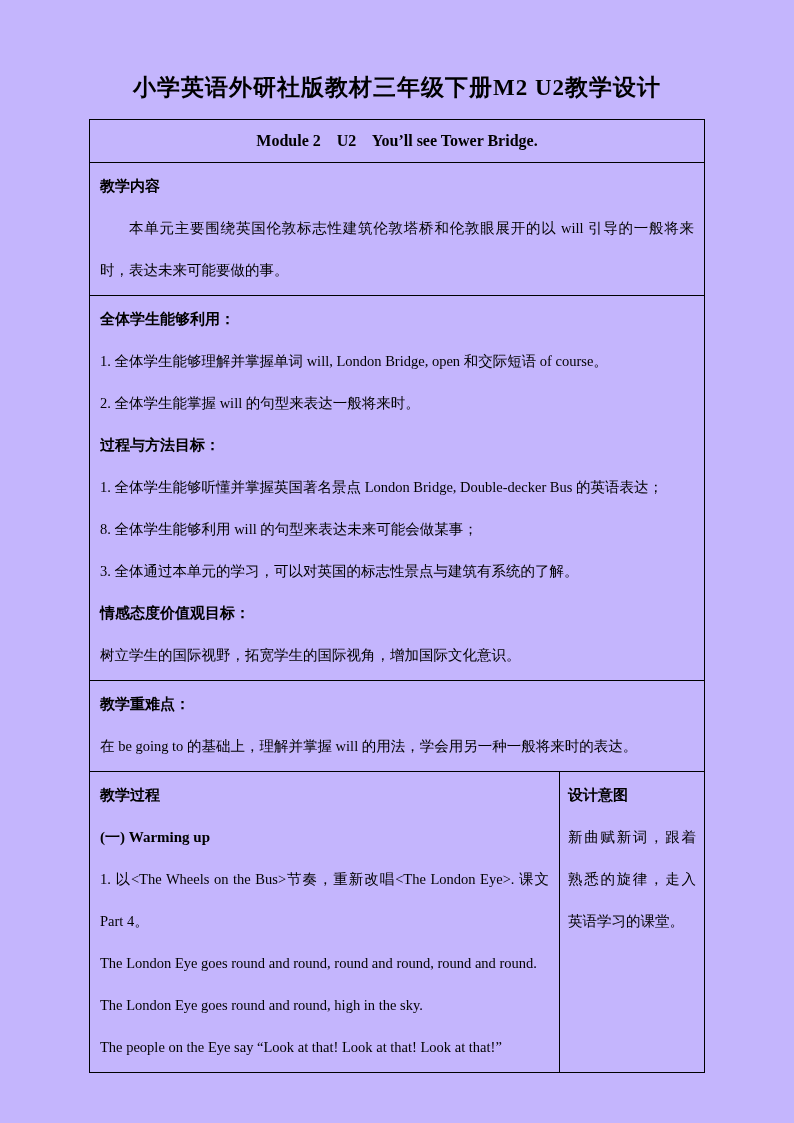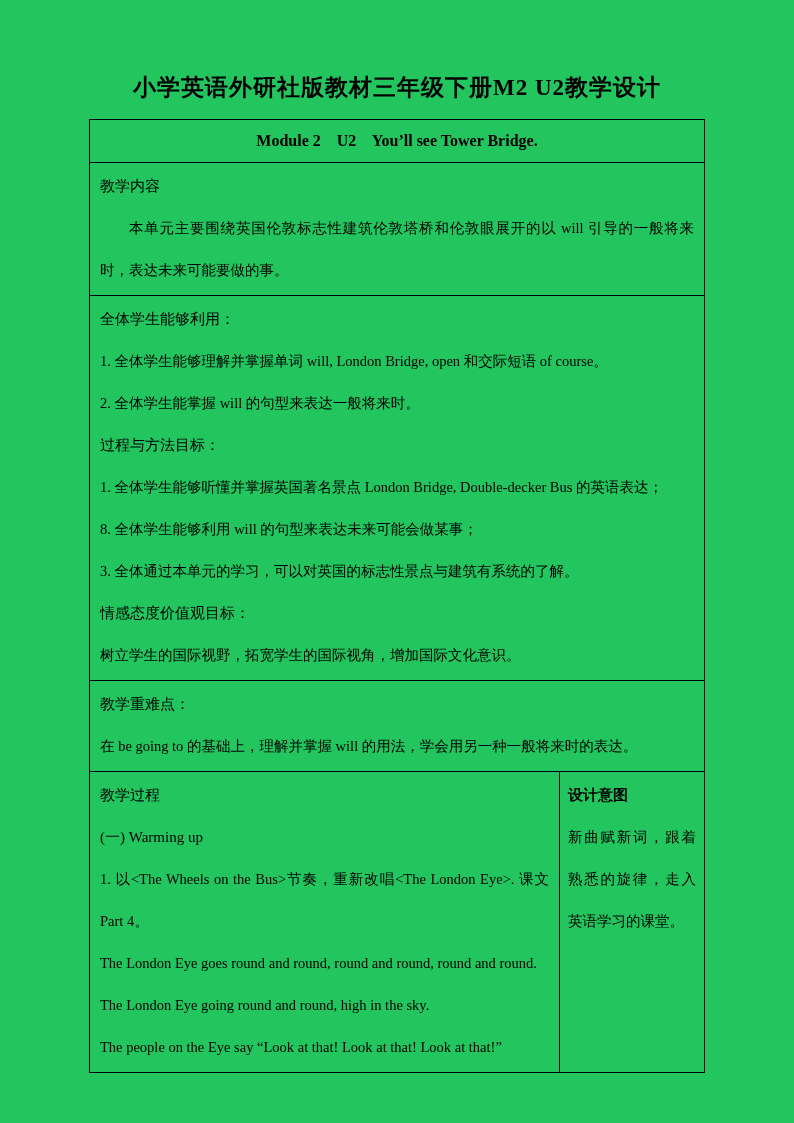--- a/index.html
+++ b/index.html
@@ -3,21 +3,21 @@
 <meta charset="utf-8">
 <style>
   html, body {
     margin: 0;
     padding: 0;
     background: #ffffff;
   }
   .page {
     width: 794px;
     height: 1123px;
-    background: #22c55e;
+    background: #c4b5fd;
     color: #000000;
     font-family: "Liberation Serif", "DejaVu Serif", serif;
     position: relative;
     overflow: hidden;
   }
   .doc-title {
     margin: 0;
     padding-top: 72px;
     padding-bottom: 16px;
     text-align: center;
@@ -45,21 +45,21 @@
   }
   .cell {
     padding: 2px 10px 4px 10px;
     font-size: 14.5px;
   }
   .cell p {
     margin: 0;
     line-height: 42px;
   }
   .cell-heading {
-    font-weight: normal;
+    font-weight: bold;
     font-size: 15px;
   }
   .indent2 {
     text-indent: 2em;
   }
   .justify {
     text-align: justify;
   }
   .process-row {
     display: flex;
@@ -128,21 +128,21 @@
       <p class="justify">在 be going to 的基础上，理解并掌握 will 的用法，学会用另一种一般将来时的表达。</p>
     </div>
 
     <div class="process-row">
 
       <div class="process-left">
         <p class="cell-heading">教学过程</p>
         <p class="cell-heading">(一) Warming up</p>
         <p class="justify">1. 以&lt;The Wheels on the Bus&gt;节奏，重新改唱&lt;The London Eye&gt;. 课文 Part 4。</p>
         <p>The London Eye goes round and round, round and round, round and round.</p>
-        <p>The London Eye going round and round, high in the sky.</p>
+        <p>The London Eye goes round and round, high in the sky.</p>
         <p>The people on the Eye say “Look at that! Look at that! Look at that!”</p>
       </div>
 
       <div class="process-right">
         <p class="right-heading">设计意图</p>
         <p class="justify">新曲赋新词，跟着熟悉的旋律，走入英语学习的课堂。</p>
       </div>
 
     </div>
 

